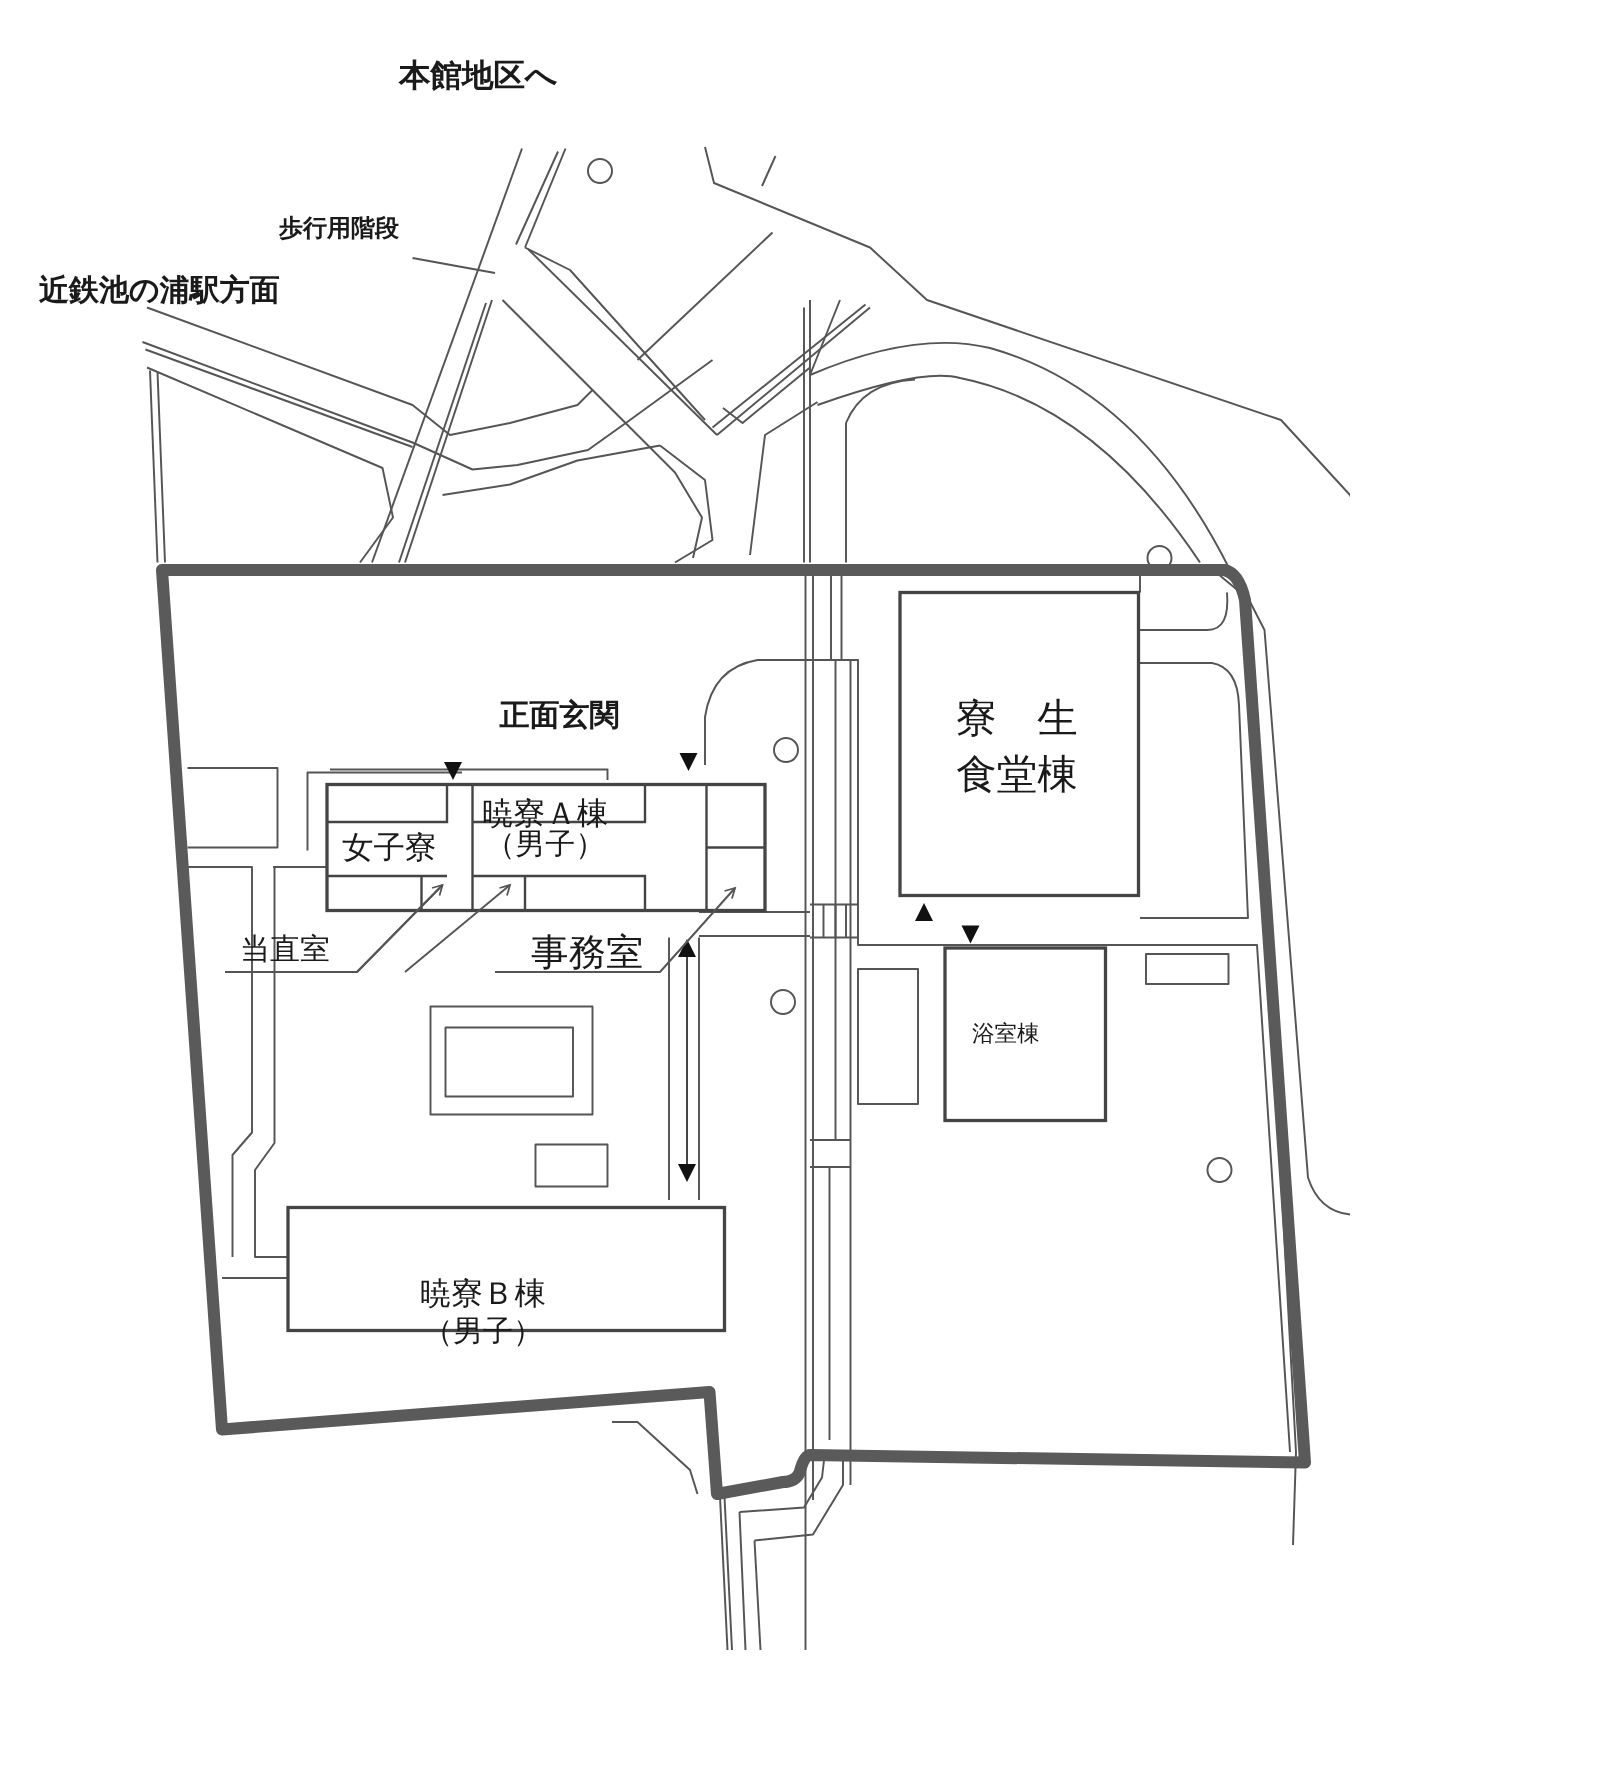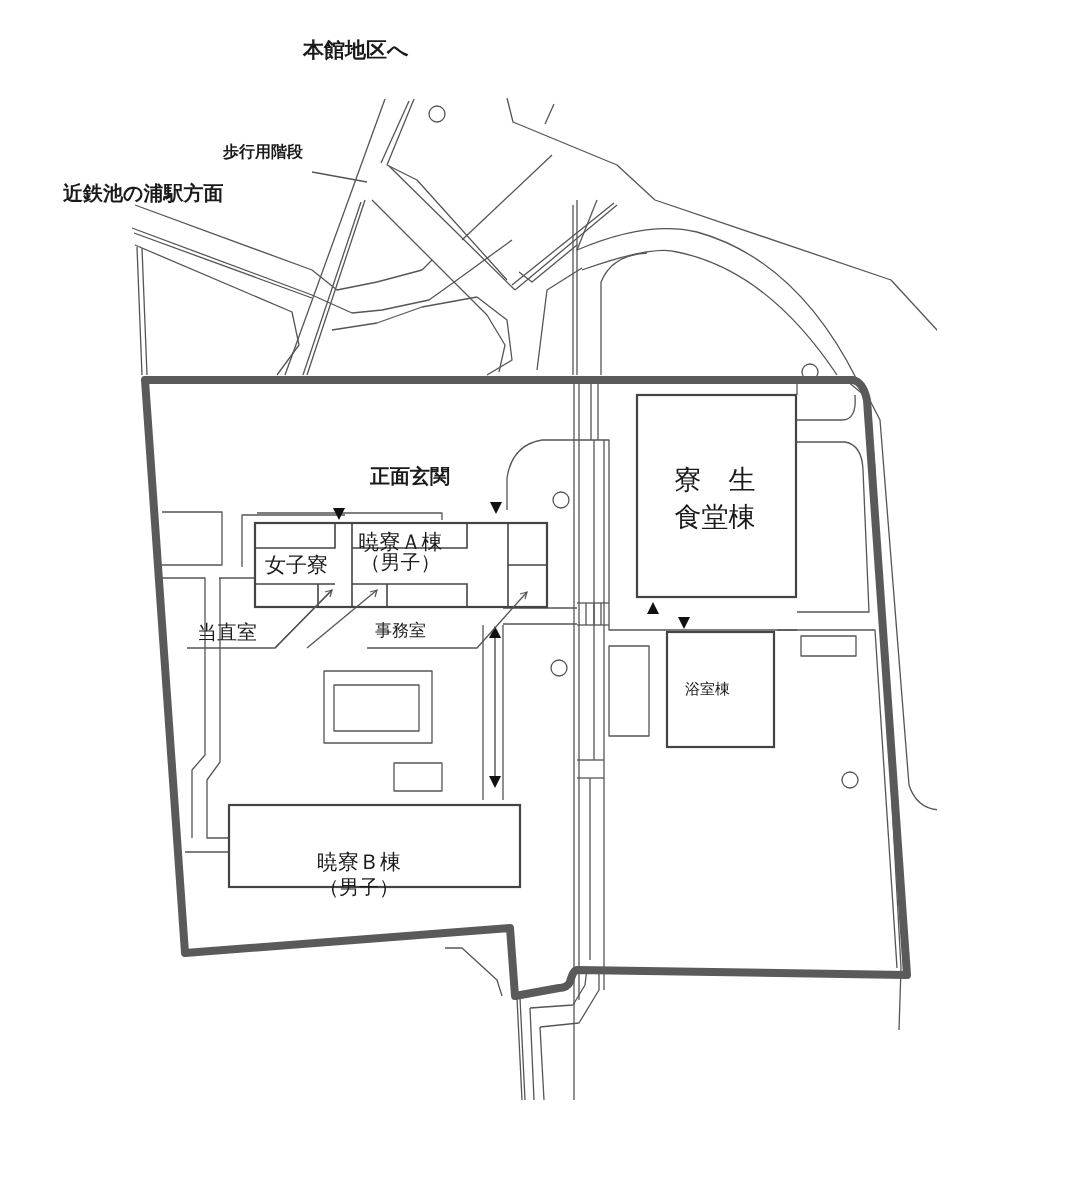--- a/index.html
+++ b/index.html
@@ -1,16 +1,16 @@
 <!DOCTYPE html>
 <html><head>
 <meta charset="utf-8">
 <style>
   html, body { margin: 0; padding: 0; background: #ffffff; }
-  #map-root { position: relative; width: 900px; height: 1194px; overflow: hidden; background: #ffffff; margin-left: 37px; }
+  #map-root { position: relative; width: 900px; height: 1194px; overflow: hidden; background: #ffffff; }
   svg { position: absolute; left: 0; top: 0; }
   .thin { fill: none; stroke: #555555; stroke-width: 1.3; stroke-linejoin: round; }
   .bld { fill: #ffffff; stroke: #444444; stroke-width: 2.2; }
   .bldin { fill: none; stroke: #444444; stroke-width: 1.6; }
   .boundary { fill: none; stroke: #5a5a5a; stroke-width: 8; stroke-linejoin: round; stroke-linecap: round; }
   .label { position: absolute; font-family: "DejaVu Sans", sans-serif; color: #1a1a1a; white-space: nowrap; line-height: 1.15; }
   .bold { font-weight: bold; }
   .center { text-align: center; }
 </style>
 </head>
@@ -178,14 +178,14 @@
 </div>
 
 <div class="label" style="left:648px;top:681px;font-size:15px;">浴室棟</div>
 
 <div class="label center" style="left:262px;top:850px;width:120px;font-size:21px;">
   <div>暁寮Ｂ棟</div>
   <div style="font-size:20px;margin-top:2px;">（男子）</div>
 </div>
 
 <div class="label" style="left:160px;top:621px;font-size:20px;">当直室</div>
-<div class="label" style="left:338px;top:621px;font-size:17px;">事務室</div>
+<div class="label" style="left:354px;top:621px;font-size:25px;">事務室</div>
 </div>
 
 </body></html>

